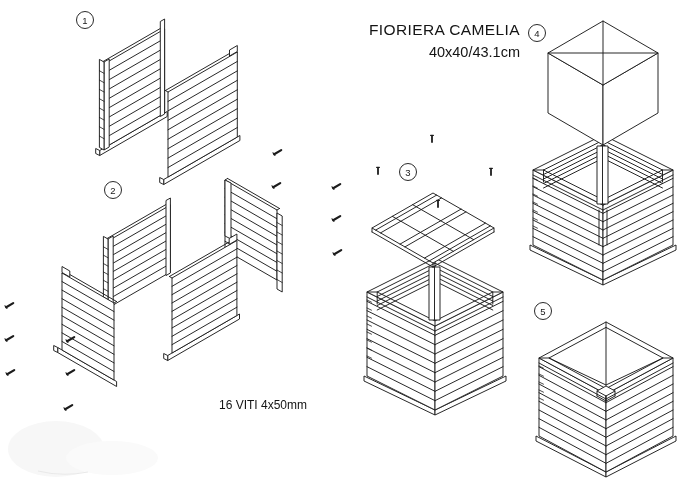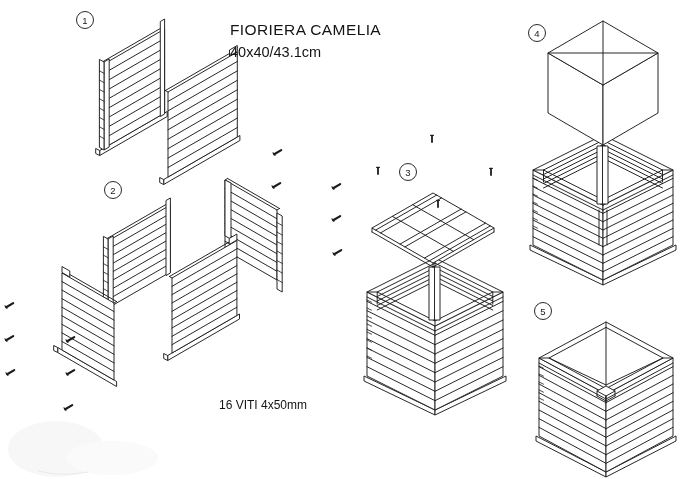--- a/index.html
+++ b/index.html
@@ -1,21 +1,21 @@
 <!DOCTYPE html>
 <html><head>
 <meta charset="utf-8">
 <style>
   html,body{margin:0;padding:0;background:#fff;}
   #canvas{position:relative;width:700px;height:479px;background:#ffffff;overflow:hidden;
           font-family:"Liberation Sans", sans-serif;}
   #diagram{position:absolute;left:0;top:0;}
   .txt{position:absolute;color:#141414;white-space:nowrap;}
-  #title{left:230px;top:21px;width:290px;text-align:left;font-size:15.5px;letter-spacing:.4px;}
-  #subtitle{left:230px;top:44px;width:290px;text-align:left;font-size:14.5px;}
+  #title{left:230px;top:21px;width:290px;text-align:right;font-size:15.5px;letter-spacing:.4px;}
+  #subtitle{left:230px;top:44px;width:290px;text-align:right;font-size:14.5px;}
   #viti{left:219px;top:398px;font-size:12px;}
   .badge{position:absolute;width:16px;height:16px;border:1.2px solid #2a2a2a;border-radius:50%;
          background:#fff;display:flex;align-items:center;justify-content:center;
          font-size:9.5px;color:#1a1a1a;}
 </style>
 </head>
 <body>
 
 <div id="canvas">
   <svg id="diagram" width="700" height="479" viewBox="0 0 700 479">

